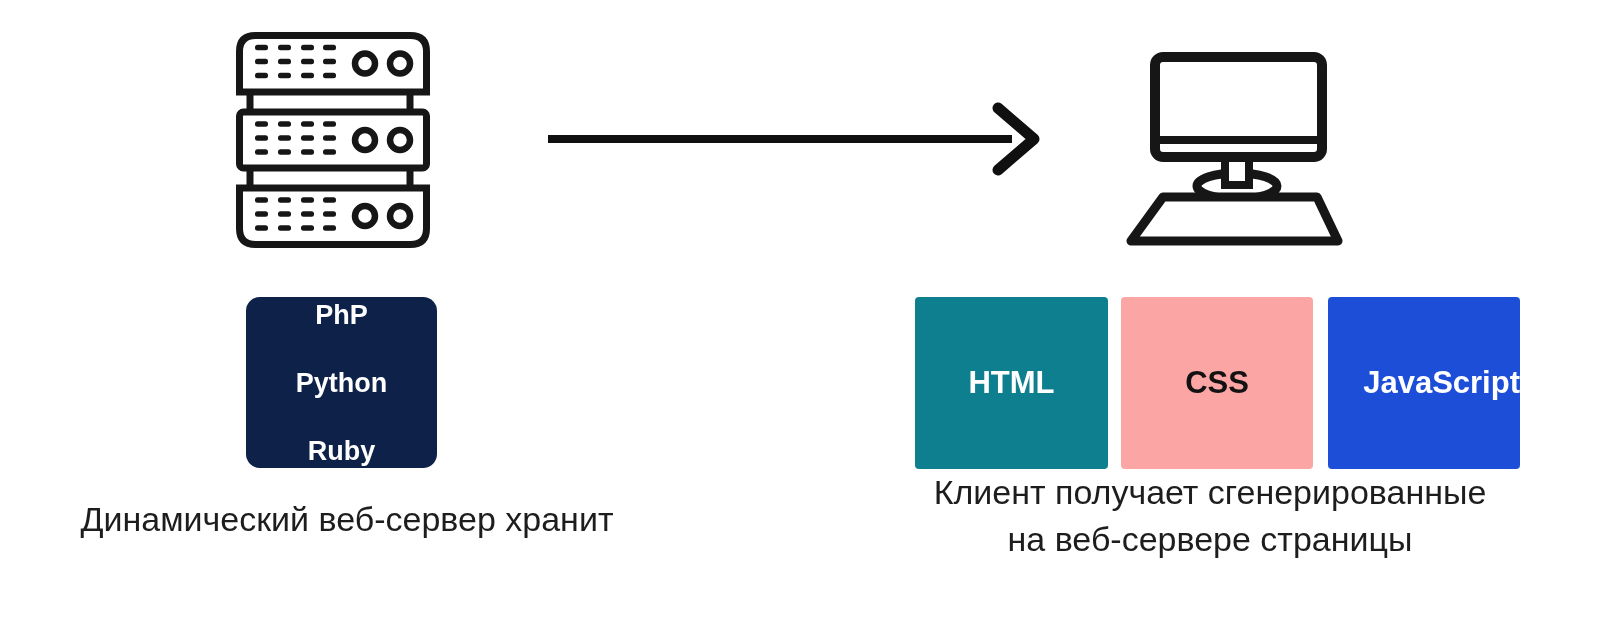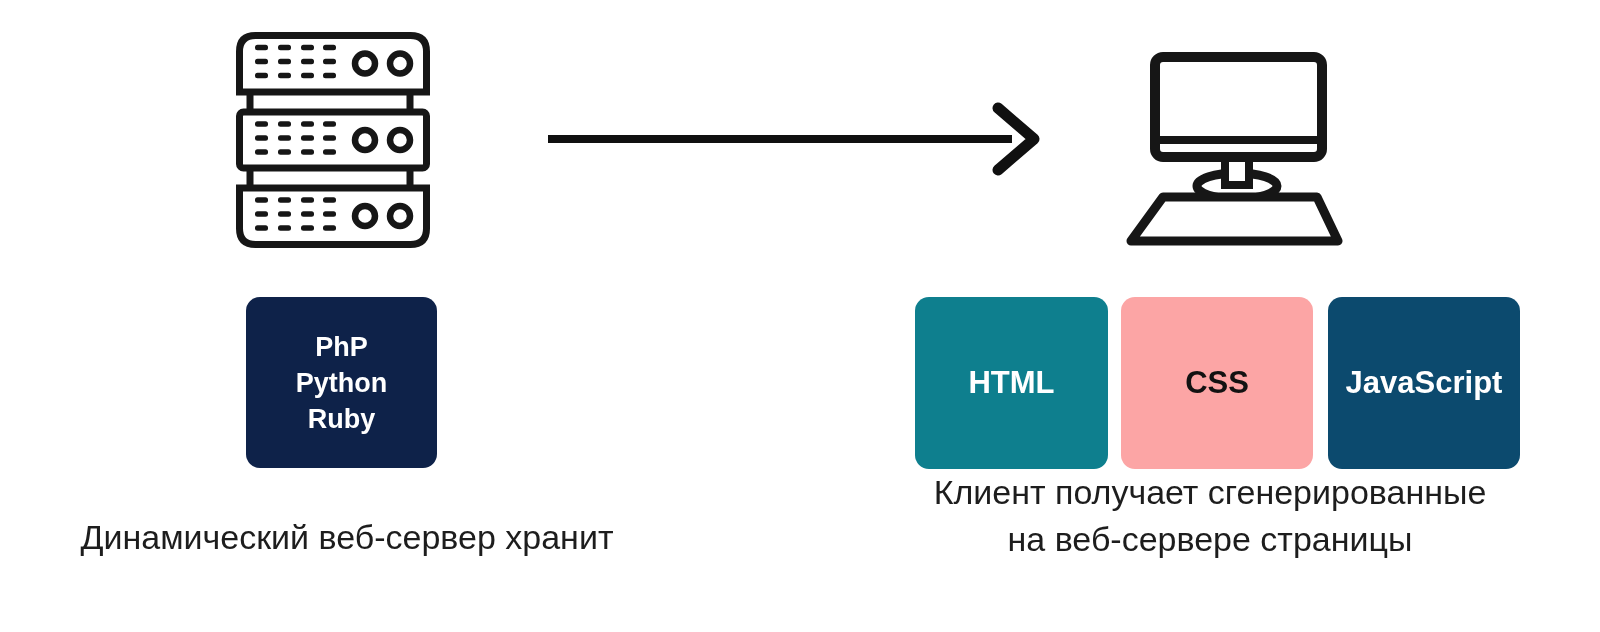--- a/index.html
+++ b/index.html
@@ -13,38 +13,39 @@
   .abs{position:absolute;}
   svg{display:block;}
 
   
   .langbox{
     left:246px;top:297px;width:191px;height:171px;
     border-radius:14px;
     display:flex;flex-direction:column;align-items:center;justify-content:center;
     font-weight:bold;font-size:27px;line-height:36px;
     text-align:center;
+    gap:32px;
   }
   .techbox{
     top:297px;height:172px;width:192px;
-    border-radius:14px;
+    border-radius:4px;
     display:flex;align-items:center;justify-content:center;
     font-weight:bold;font-size:31px;
   }
   .techbox.b0{left:915px;width:193px;}
   .techbox.b1{left:1121px;}
   .techbox.b2{left:1328px;}
 
   
   .caption{
     color:#1d1d1d;
     font-size:34px;line-height:47px;
     text-align:center;
   }
-  .caption.left{left:30px;top:514px;width:634px;}
+  .caption.left{left:30px;top:496px;width:634px;}
   .caption.right{left:880px;top:469px;width:660px;}
 
   .icon-stroke{stroke:#161616;}
 </style>
 </head>
 <body>
 
 <div class="canvas">
 
   <svg class="abs" style="left:236px;top:32px;" width="194" height="216" viewBox="0 0 194 216">
@@ -128,21 +129,21 @@
     <span>Python</span>
     <span>Ruby</span>
   </div>
 
   <div class="abs techbox b0" style="background: rgb(14, 127, 142); color: rgb(255, 255, 255);">
     <span>HTML</span>
   </div>
   <div class="abs techbox b1" style="background: #fca5a5; color: rgb(18, 18, 18);">
     <span>CSS</span>
   </div>
-  <div class="abs techbox b2" style="background: #0c4a6e; color: rgb(255, 255, 255);">
+  <div class="abs techbox b2" style="background: #1d4ed8; color: rgb(255, 255, 255); justify-content: flex-end;">
     <span>JavaScript</span>
   </div>
 
   <div class="abs caption left">
     <div>Динамический веб-сервер хранит</div>
   </div>
   <div class="abs caption right">
     <div>Клиент получает сгенерированные</div>
     <div>на веб-сервере страницы</div>
   </div>

